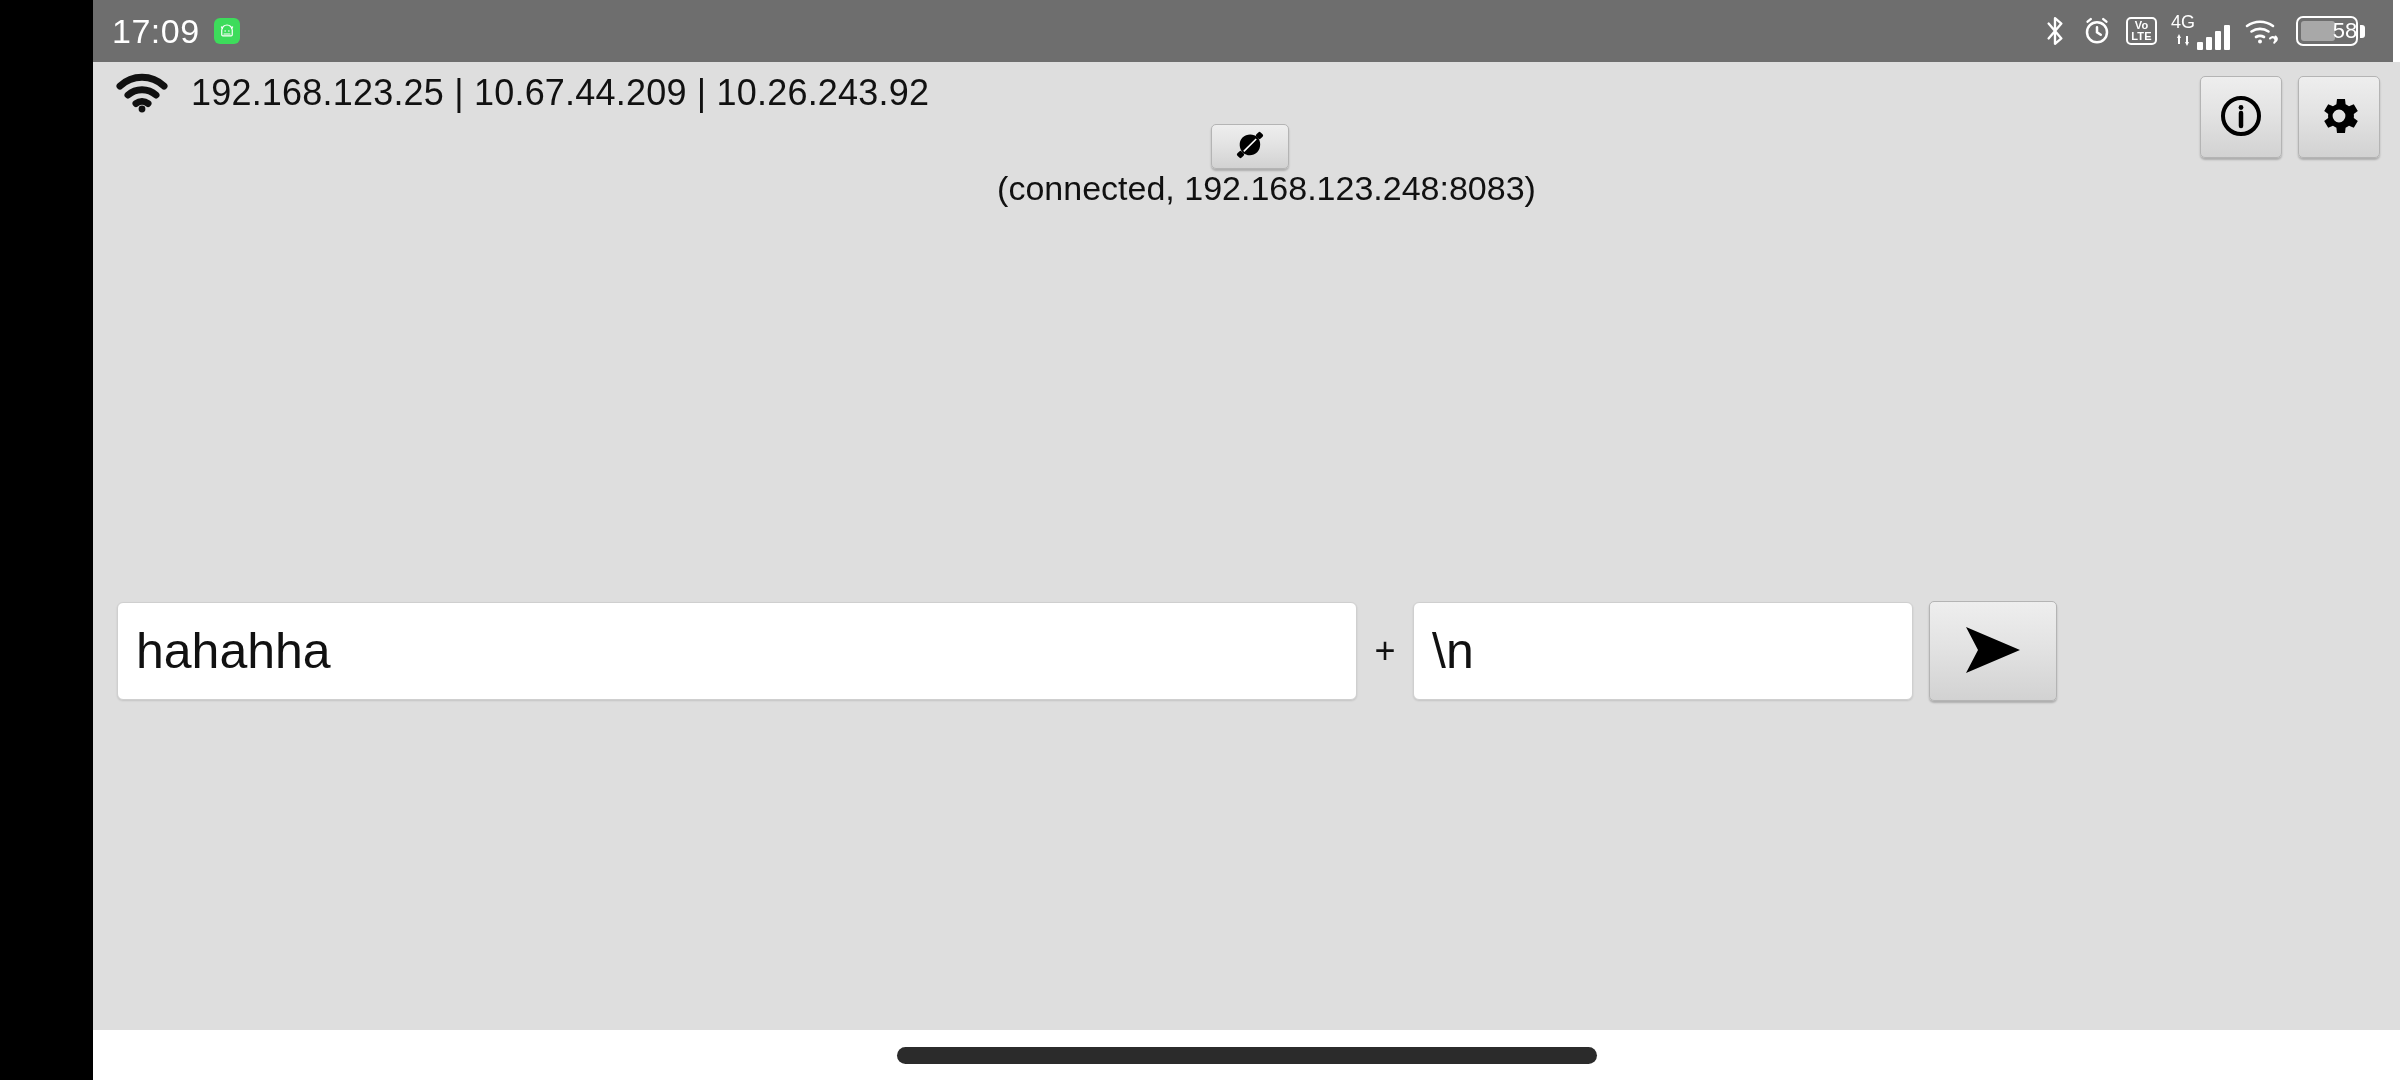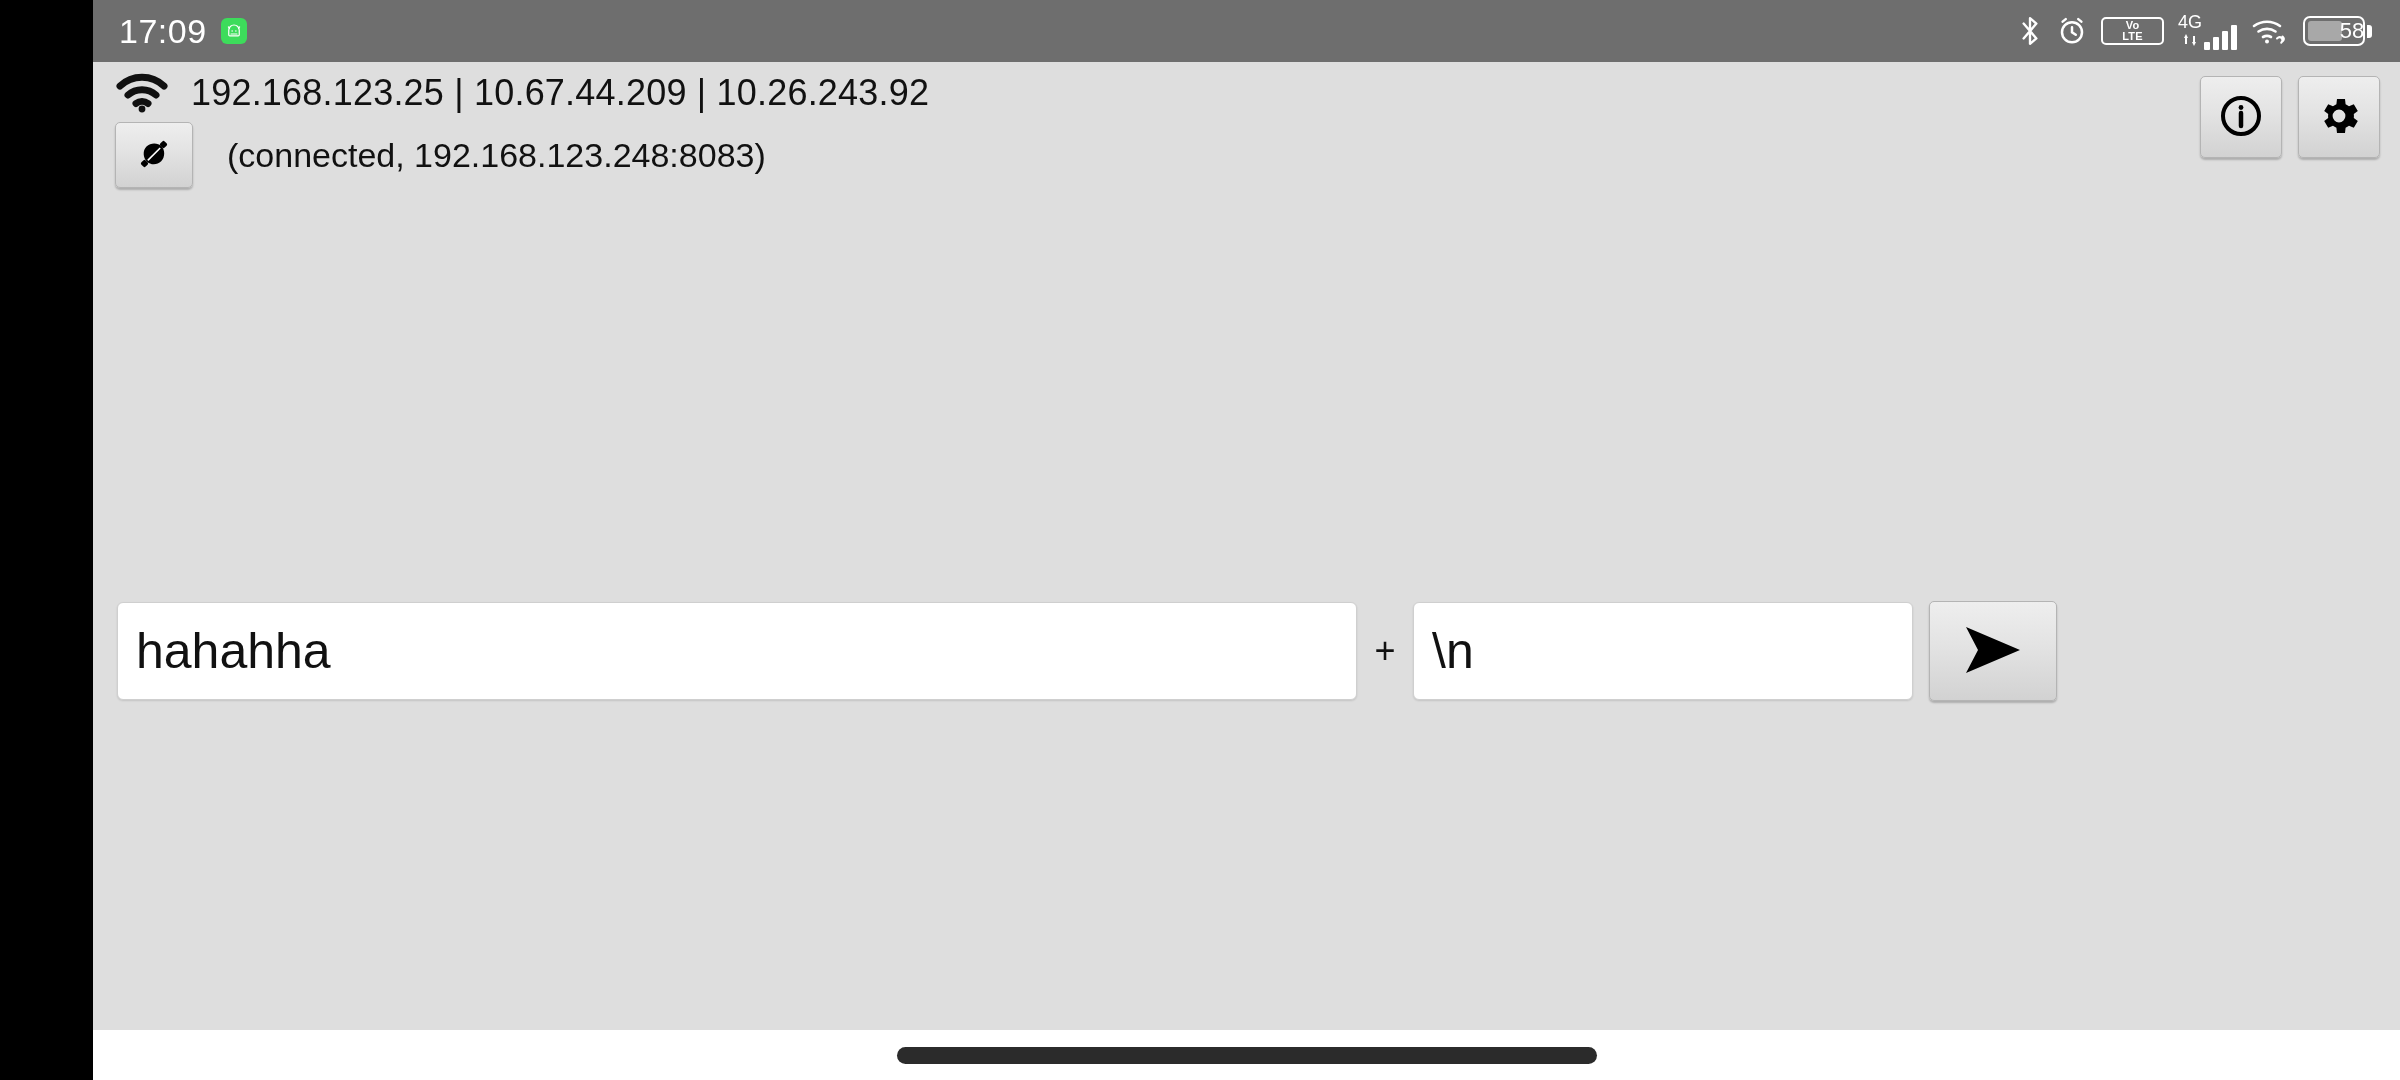--- a/index.html
+++ b/index.html
@@ -24,21 +24,21 @@
     position: absolute;
     left: 0; top: 0;
     width: 93px; height: 1080px;
     background: #000000;
     z-index: 30;
   }
 
   
   .statusbar {
     position: absolute;
-    left: 93px; top: 0;
+    left: 86px; top: 0;
     width: 2307px; height: 62px;
     background: #6e6e6e;
     display: flex;
     align-items: center;
     justify-content: space-between;
     padding: 0 28px 0 26px;
     color: #ffffff;
   }
   .sb-left { display: flex; align-items: center; gap: 14px; }
   .sb-clock {
@@ -51,21 +51,21 @@
     width: 26px; height: 26px;
     background: #3ddc5b;
     border-radius: 6px;
     display: flex; align-items: center; justify-content: center;
   }
   .sb-right { display: flex; align-items: center; gap: 14px; }
   .sb-icon { display: flex; align-items: center; justify-content: center; }
   .volte-box {
     border: 2px solid #ffffff;
     border-radius: 5px;
-    padding: 1px 19px;
+    padding: 1px 3px;
     line-height: 1;
     display: flex;
     flex-direction: column;
     align-items: center;
     font-size: 11px;
     font-weight: bold;
     letter-spacing: 0.3px;
     text-align: right;
   }
   .net-group { display: flex; align-items: flex-end; gap: 2px; }
@@ -133,21 +133,22 @@
     white-space: nowrap;
   }
 
   
   .header-row2 {
     position: absolute;
     left: 0; top: 62px;
     width: 2307px; height: 62px;
     display: flex;
     align-items: center;
-    padding-left: 22px;
+    padding-left: 6px;
+    flex-direction: column;
   }
   .btn3d {
     background: linear-gradient(180deg,#eeeeee 0%,#e3e3e3 45%,#d2d2d2 100%);
     border: 1px solid #b4b4b4;
     border-radius: 5px;
     box-shadow: 0 2px 2px rgba(0,0,0,0.22);
     display: flex;
     align-items: center;
     justify-content: center;
   }

